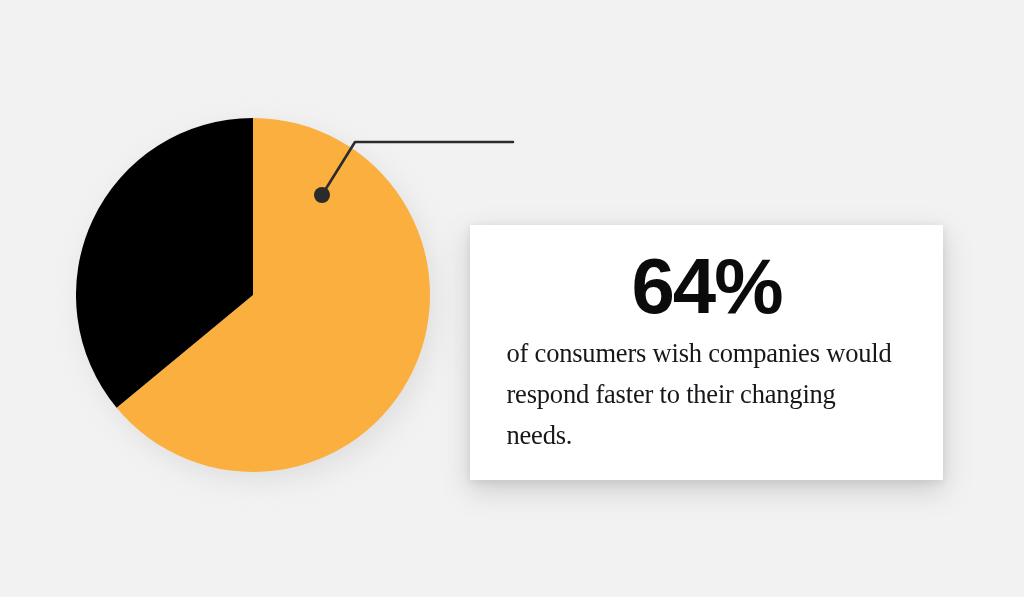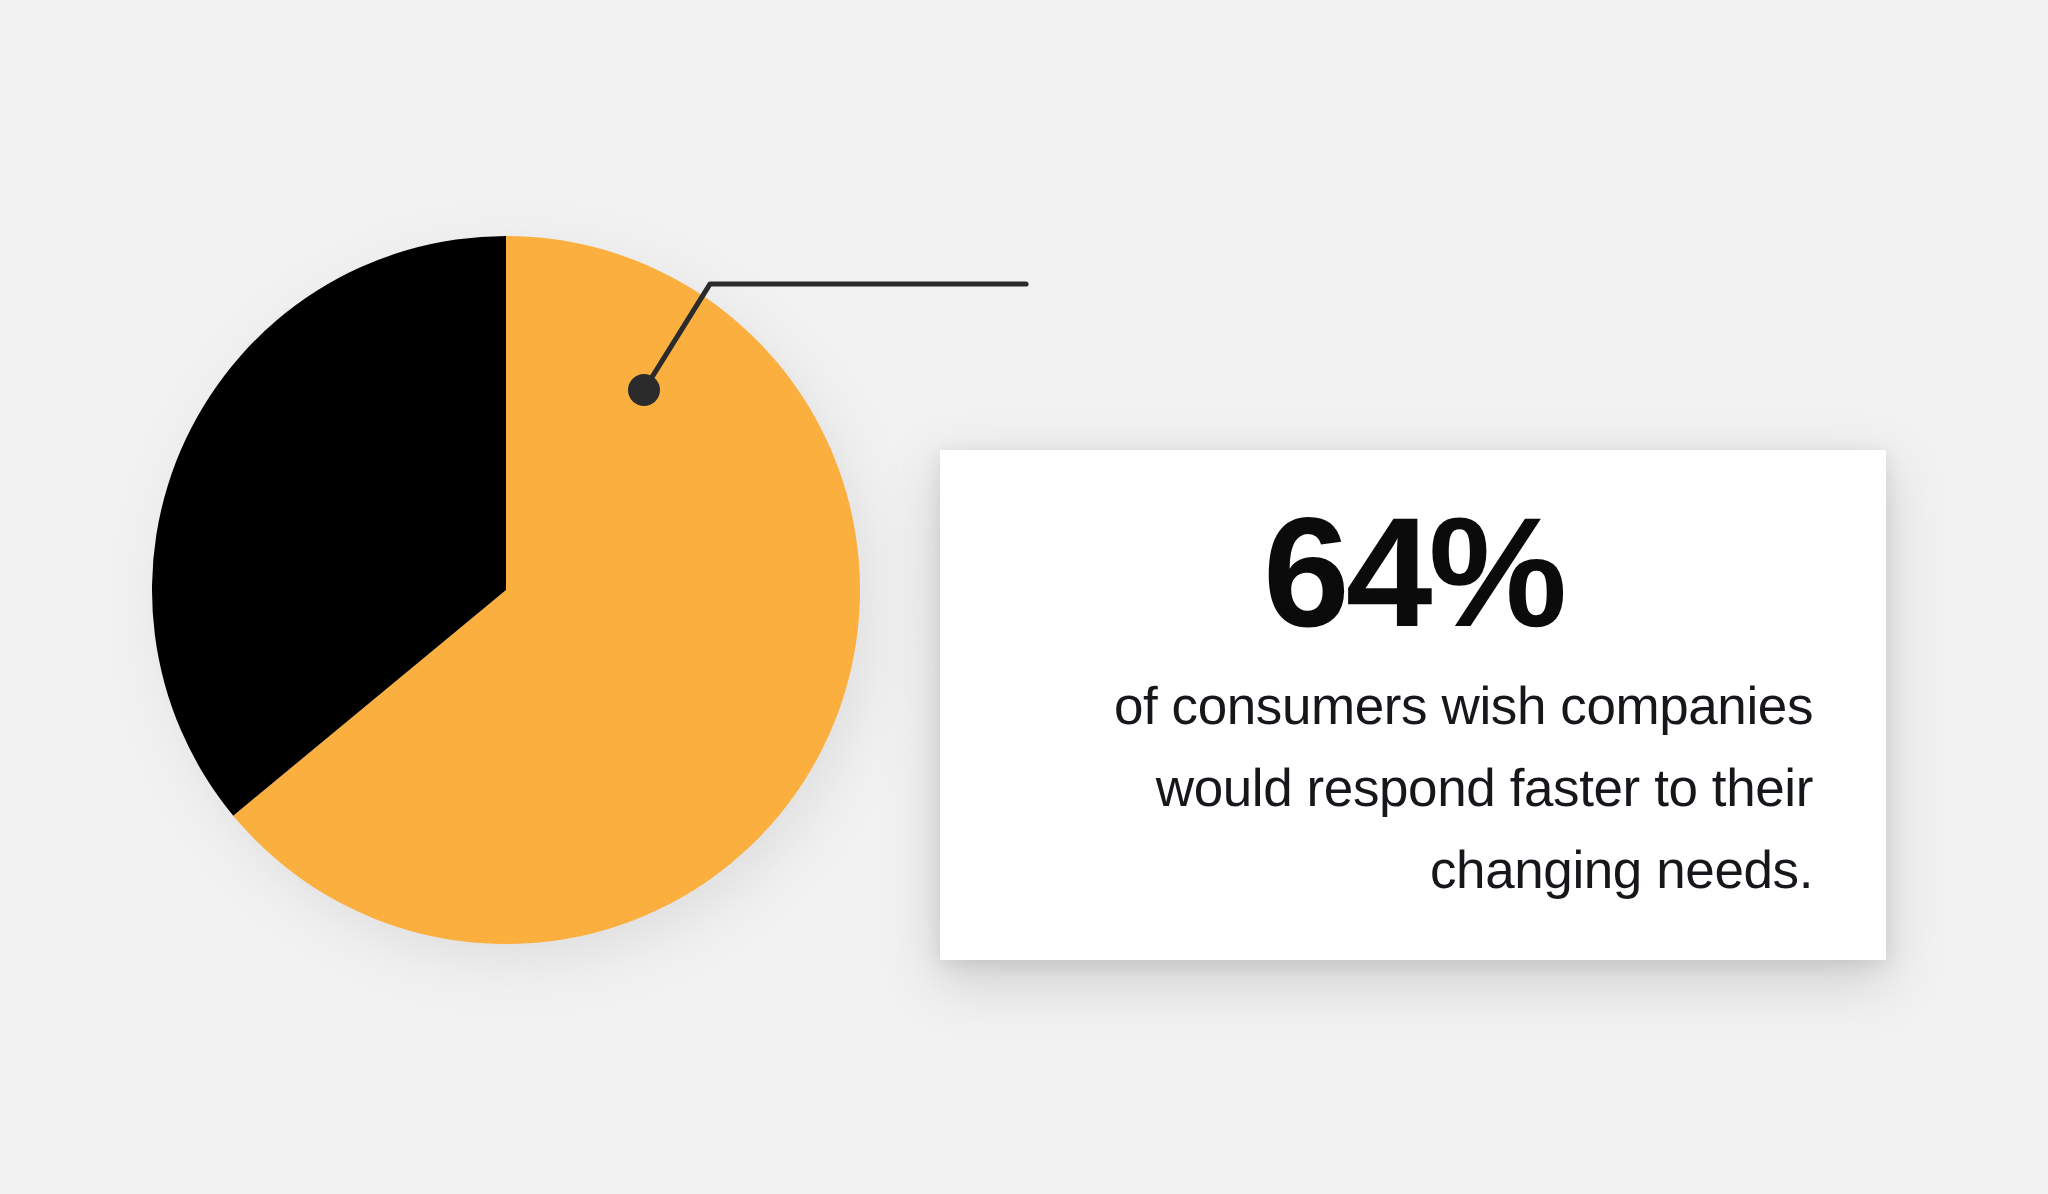--- a/index.html
+++ b/index.html
@@ -87,22 +87,23 @@
     text-align: center;
     white-space: nowrap;
   }
   .stat-caption {
     font-size: 26.5px;
     line-height: 41px;
     font-weight: 400;
     letter-spacing: -0.2px;
     color: #15171a;
     margin: 0;
-    text-align: right;
+    text-align: left;
     max-width: 400px;
+    font-family: Liberation Serif, serif;
   }
 </style>
 </head>
 <body>
 
 <div id="infographic">
 
   <div class="pie-wrap">
     <div class="pie-shadow"></div>
     <svg class="pie-svg" width="354" height="354" viewBox="0 0 354 354">

